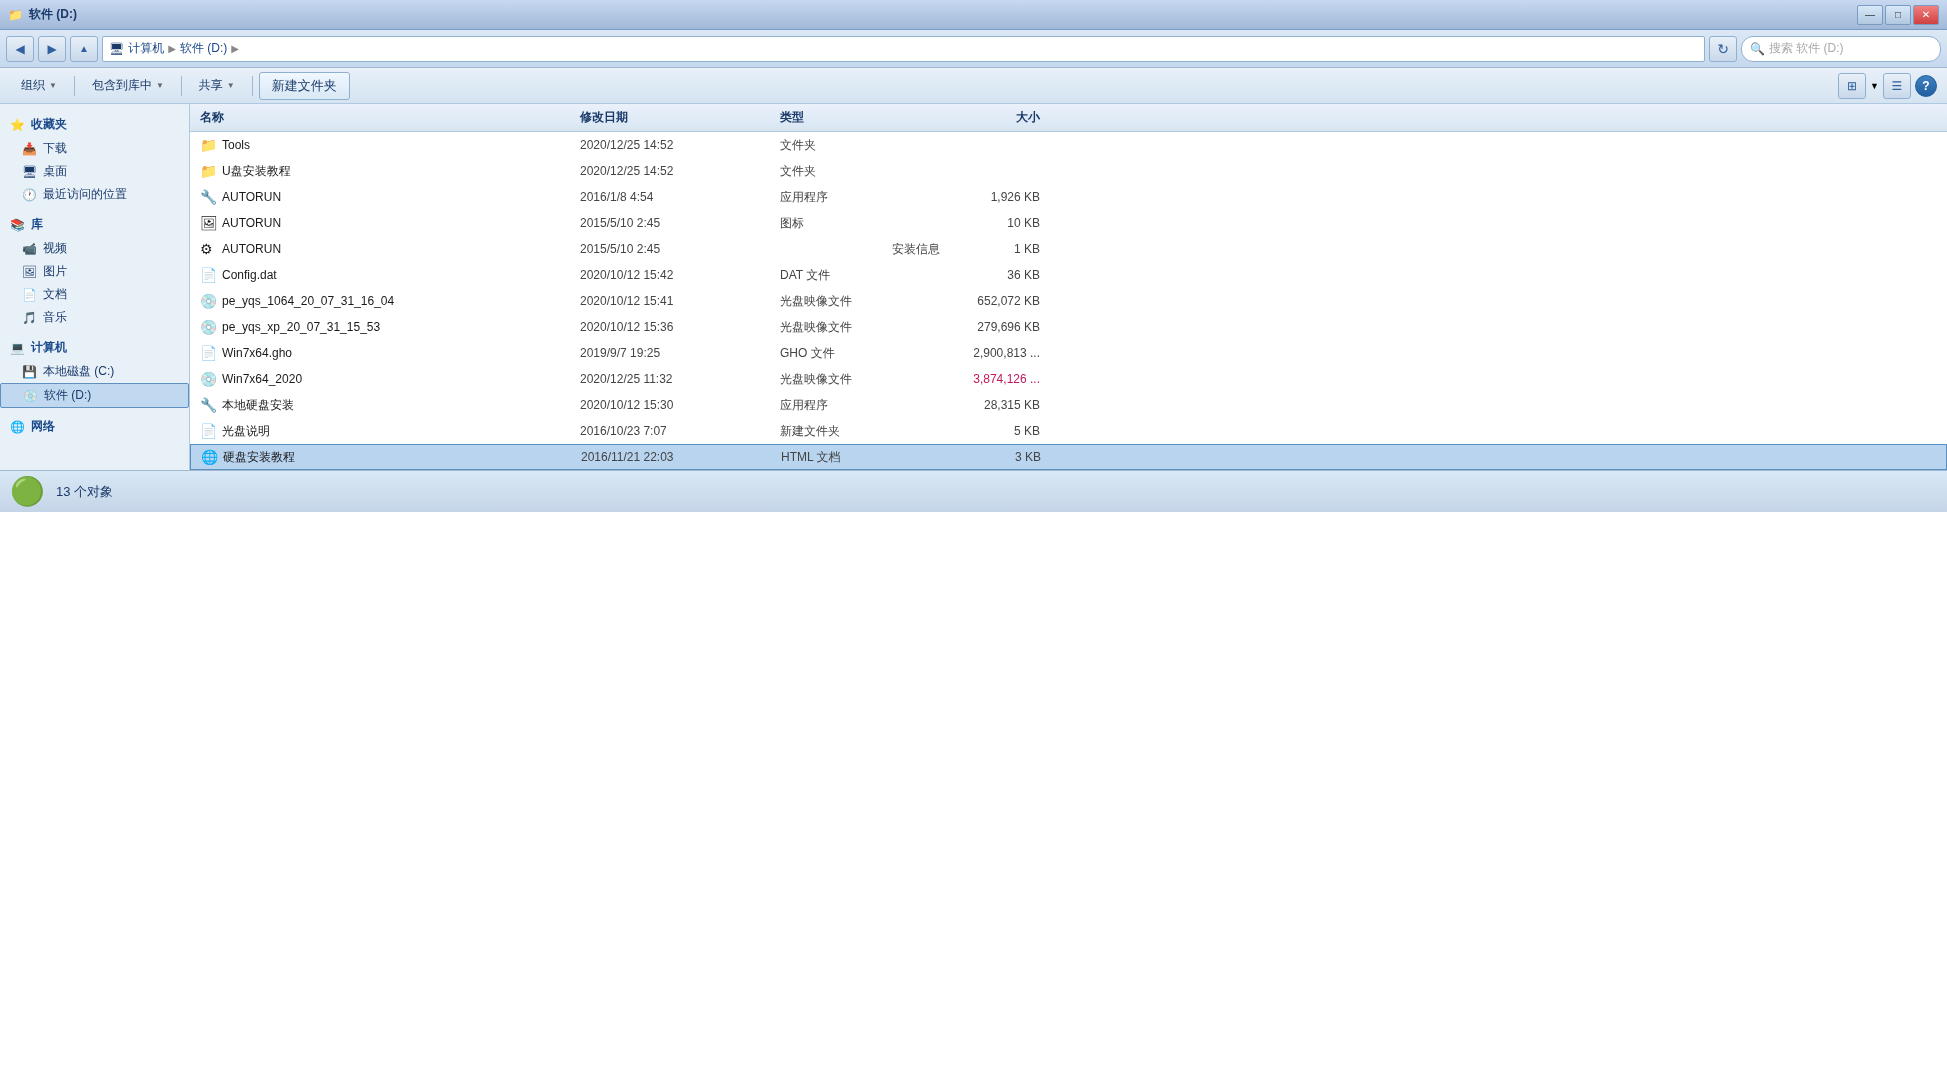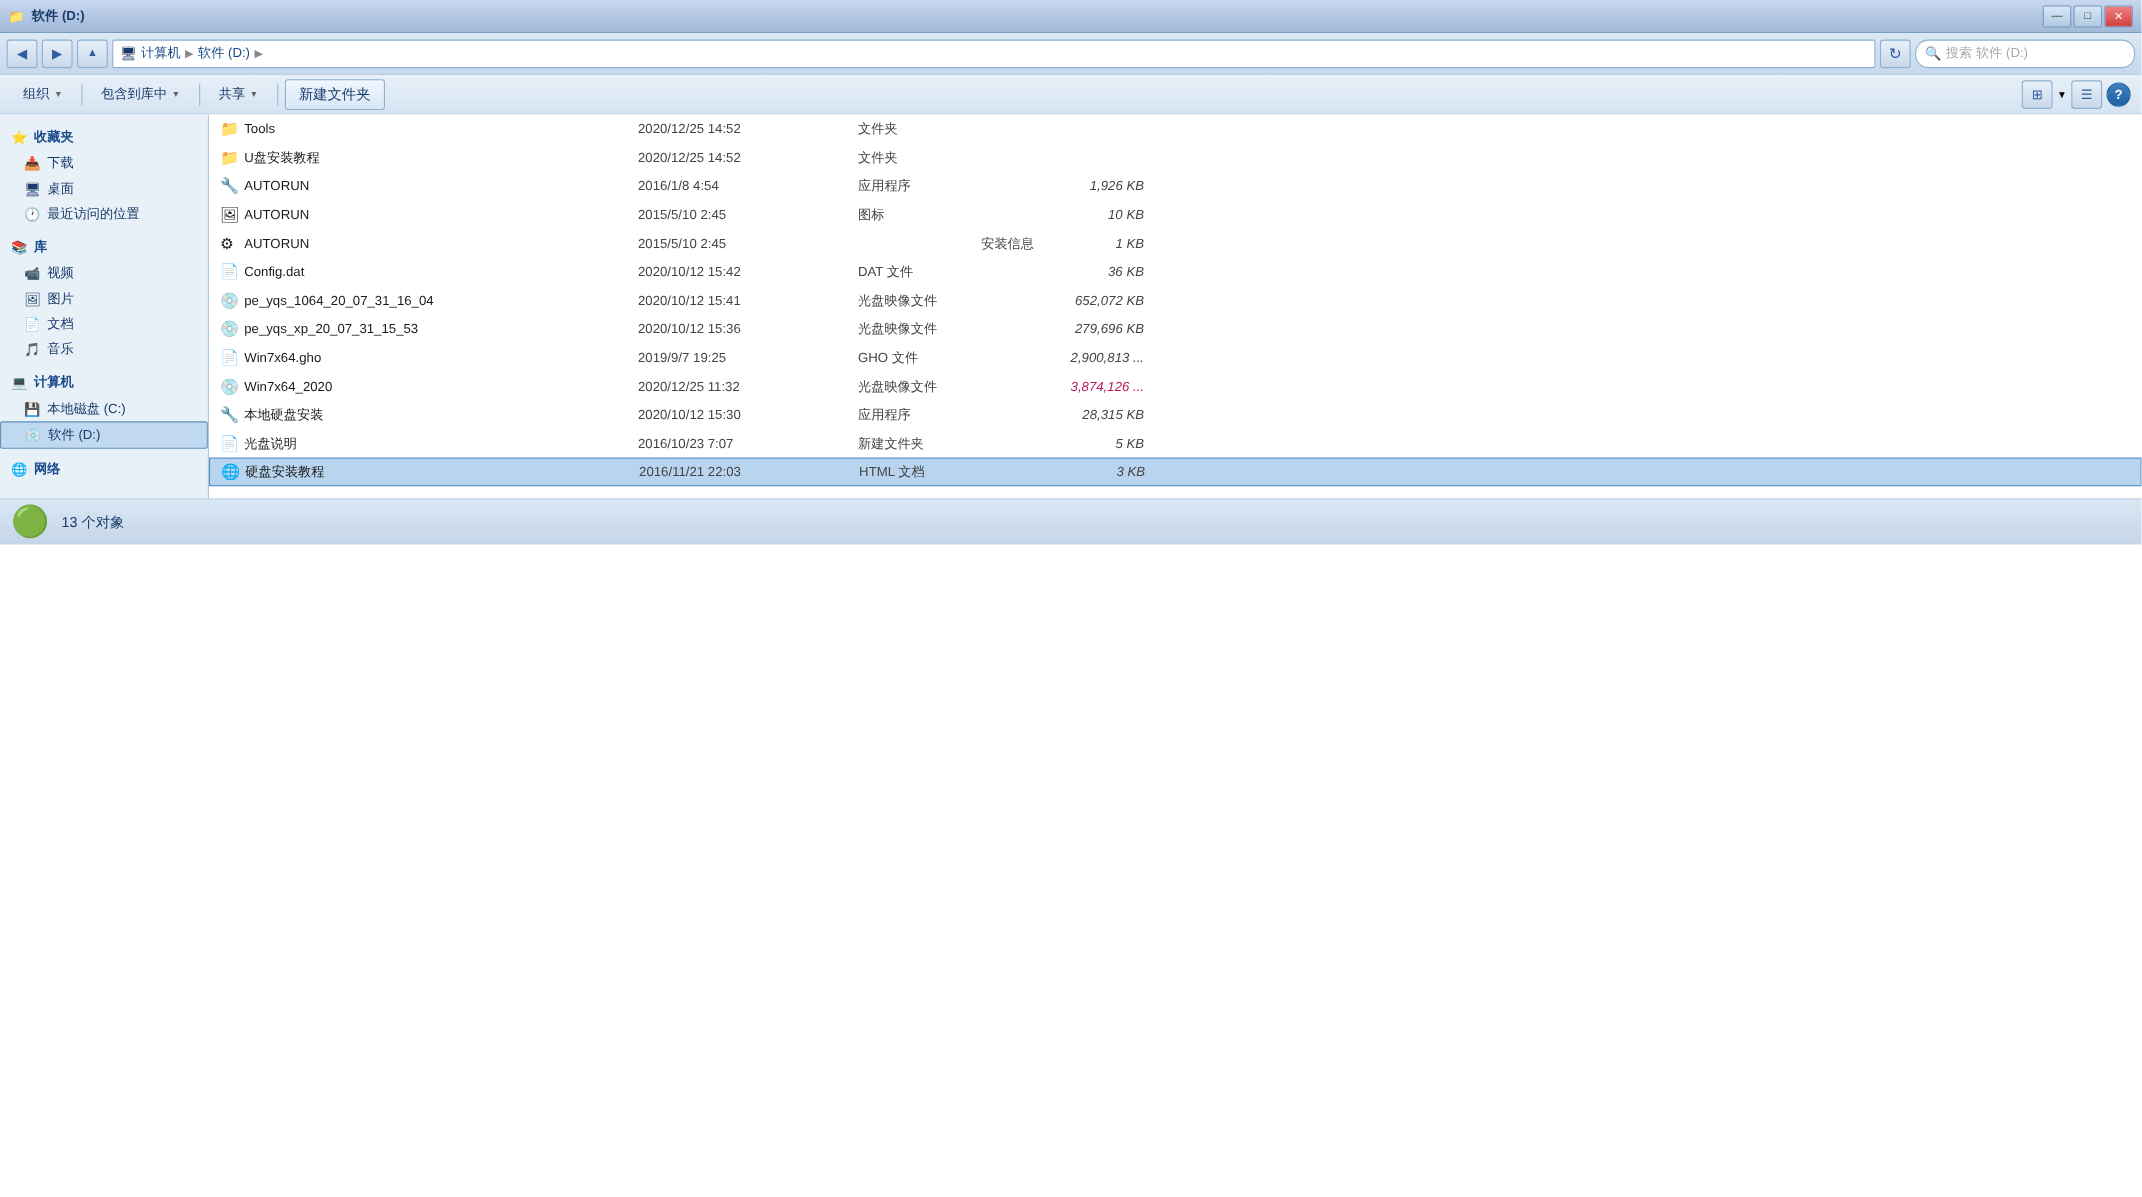--- a/index.html
+++ b/index.html
@@ -278,21 +278,21 @@
       display: grid;
       grid-template-columns: 22px 358px 200px 160px 120px;
       align-items: center;
       height: 26px;
       padding-left: 10px;
       font-size: 12px;
       color: #1a1a1a;
       cursor: pointer;
     }
     .file-row-grid.selected { background: #b8d4ef; border: 1px solid #5a90c0; }
-    .file-row-grid .fsize { text-align: right; padding-right: 20px; font-style: italic; }
+    .file-row-grid .fsize { text-align: right; padding-right: 20px; }
   </style>
 </head>
 <body>
 
 <div class="titlebar">
   <div class="titlebar-left">
     <span>📁</span>
     <span>软件 (D:)</span>
   </div>
   <div class="titlebar-controls">
@@ -413,20 +413,26 @@
     <div class="sidebar-section">
       <div class="sidebar-header">
         <span>🌐</span>
         <span>网络</span>
       </div>
     </div>
   </div>
 
   <div class="file-area">
 
+    <div class="header-row">
+      <span style="cursor:pointer;">名称</span>
+      <span style="cursor:pointer;">修改日期</span>
+      <span style="cursor:pointer;">类型</span>
+      <span class="header-size" style="cursor:pointer;">大小</span>
+    </div>
 
     <div class="file-rows-container" id="file-list">
     <div class="file-row-grid">
     <span style="font-size:14px;">📁</span>
     <span style="">Tools</span>
     <span style="color:#444;">2020/12/25 14:52</span>
     <span style="color:#444;">文件夹</span>
     <span class="fsize" style="color:#444;"></span>
   </div>
         <div class="file-row-grid">

